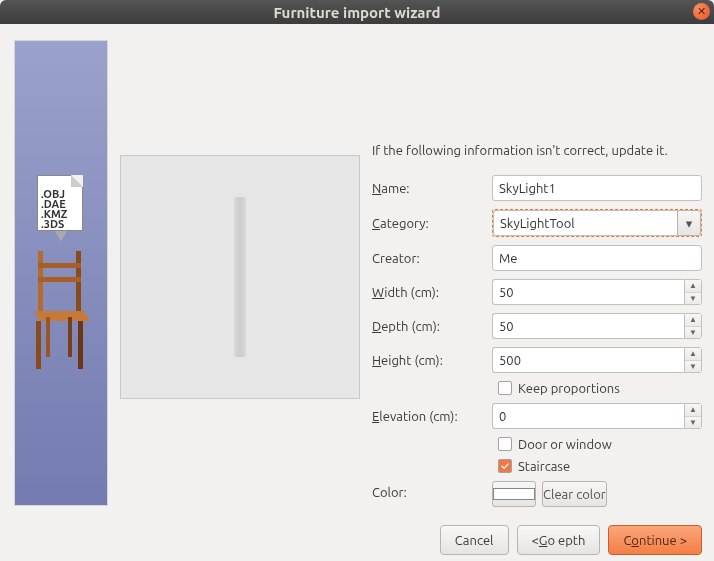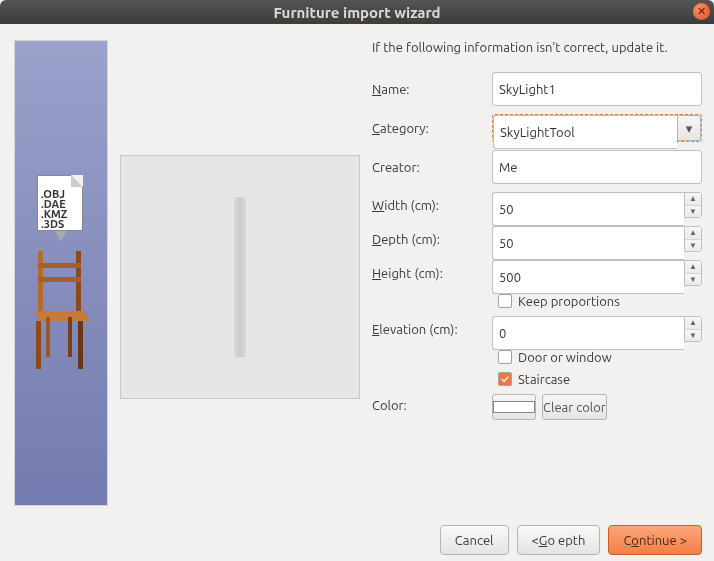--- a/index.html
+++ b/index.html
@@ -9,26 +9,26 @@
   .close-btn { position:absolute; right:4px; top:3px; width:17px;height:17px;border-radius:50%; background: radial-gradient(circle at 30% 30%, #f98c5f, #e5522a); display:flex;align-items:center;justify-content:center;color:#5a1e00;font-size:11px;cursor:pointer;}
   .content { display:flex; padding:16px 12px 10px 14px; gap:12px; height:493px;}
   .side-illus { width:94px; height:466px; background:linear-gradient(#9aa1cb,#737bb0); border:1px solid #d5d5d5; position:relative;}
   .doc-icon { position:absolute; top:134px; left:22px; width:46px; height:56px; background:#fff; border:1px solid #888; border-top-right-radius:0; }
   .doc-fold { position:absolute; top:134px; left:56px; width:0;height:0; border-top:12px solid #f2f1f0; border-left:12px solid #ccc;}
   .doc-text { position:absolute; top:148px; left:26px; font-size:11px; line-height:10px; color:#333; font-weight:bold;}
   .arrow-down { position:absolute; top:190px; left:40px; width:0;height:0;border-left:6px solid transparent;border-right:6px solid transparent;border-top:10px solid #aaa;}
   .chair { position:absolute; top:210px; left:17px; width:60px;}
   .preview { width:240px; height:244px; background:#e6e6e6; border:1px solid #c8c8c8; margin-top:114px; display:flex; align-items:center; justify-content:center;}
   .preview-bar { width:12px; height:160px; background:linear-gradient(90deg,#d9d9d9,#cbcbcb,#d9d9d9); border-radius:2px;}
-  .right { flex:1; display:flex; flex-direction:column; }
+  .right { flex:1; display:flex; flex-direction:column;justify-content:flex-end; }
   .instr { color:#3b3b3b; margin-bottom:14px; height:18px;}
   .form { display:grid; grid-template-columns: 112px 1fr; gap:8px 8px; align-items:center;}
   .lbl { color:#3b3b3b; }
   .lbl .mn { text-decoration:underline; }
-  input[type=text], .spinner input { width:100%; height:26px; border:1px solid #c2c0bd; border-radius:3px; padding:16px 6px; background:#fff; color:#333;}
+  input[type=text], .spinner input { width:100%; height:26px; border:1px solid #c2c0bd; border-radius:3px; padding:4px 6px; background:#fff; color:#333;}
   .combo { display:flex; height:28px; border:1px dashed #e07b3a; border-radius:3px;}
   .combo input { flex:1; border:1px solid #c2c0bd; border-right:none; border-radius:3px 0 0 3px;}
   .combo-btn { width:24px; border:1px solid #b7b4b0; border-radius:0 3px 3px 0; background:linear-gradient(#f7f6f5,#e7e5e3); display:flex;align-items:center;justify-content:center;color:#555;cursor:pointer;}
   .spinner { display:flex; height:26px;border-radius:8px;}
   .spinner input { border-radius:3px 0 0 3px; border-right:none;}
   .spin-btns { width:20px; display:flex; flex-direction:column; border:1px solid #c2c0bd; border-radius:0 3px 3px 0;}
   .spin-btns div { flex:1; display:flex;align-items:center;justify-content:center;font-size:8px;color:#666;background:linear-gradient(#f7f6f5,#eceae8);cursor:pointer;}
   .spin-btns div:first-child{border-bottom:1px solid #d5d3d0;}
   .chk-row { grid-column: 1 / span 2; padding-left: 4px; display:flex;align-items:center;gap:6px;color:#3b3b3b;}
   .chk-row.indent { padding-left: 6px; }

